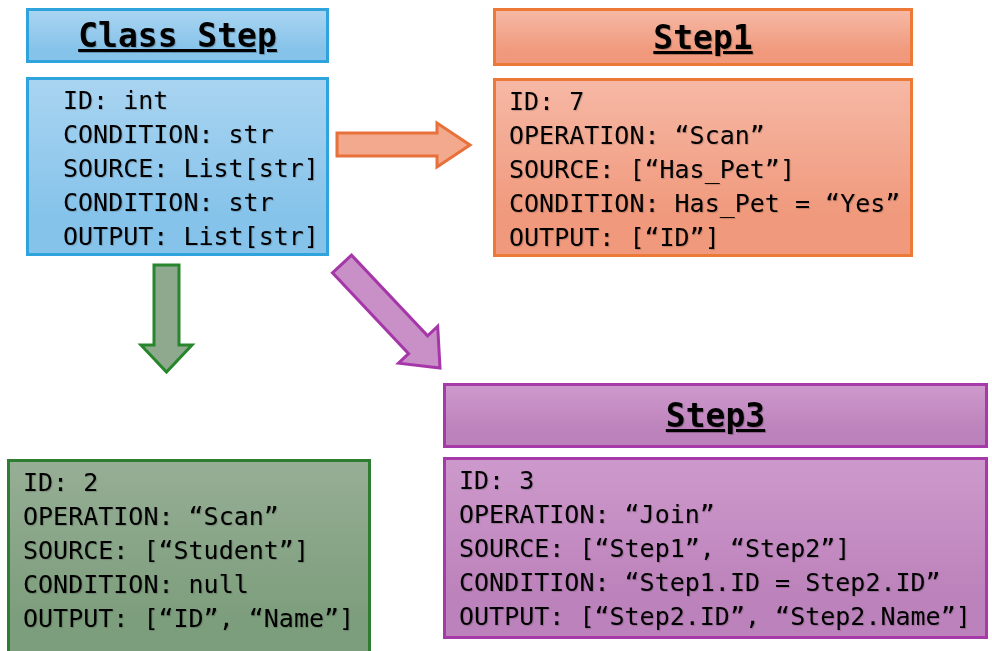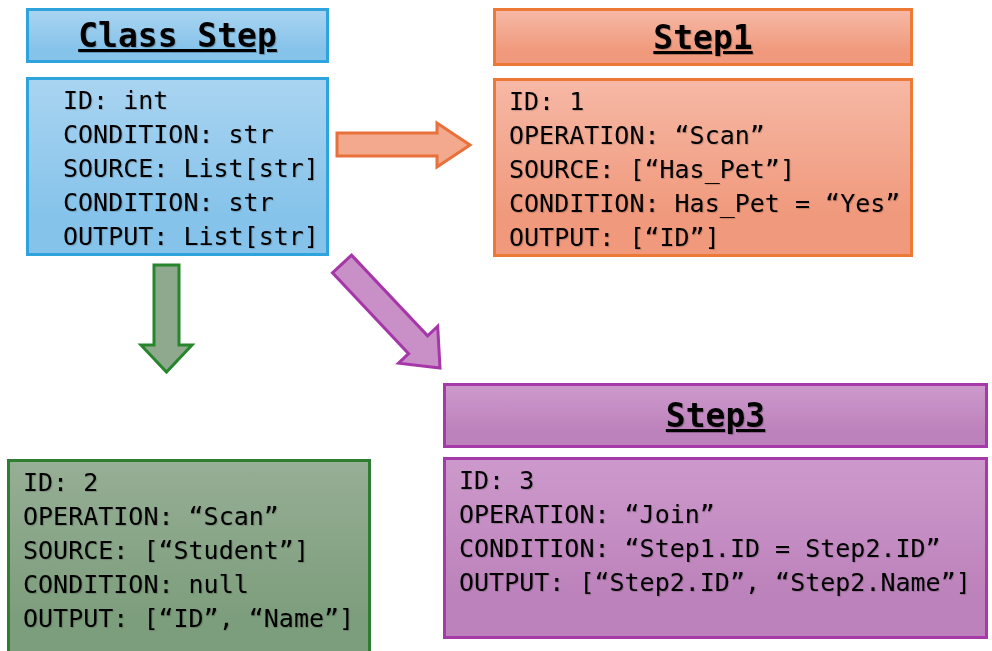--- a/index.html
+++ b/index.html
@@ -59,41 +59,42 @@
     <div class="attr-line">CONDITION: str</div>
     <div class="attr-line">SOURCE: List[str]</div>
     <div class="attr-line">CONDITION: str</div>
     <div class="attr-line">OUTPUT: List[str]</div>
   </div>
 
   <div class="node-box title-box" style="left: 493px; top: 8px; width: 420px; height: 58px; --fill-top: #f6b8a5; --fill-bottom: #f0997c; --border: #ec7a36;">
     <span class="title-text">Step1</span>
   </div>
   <div class="node-box attr-box" style="left: 493px; top: 78px; width: 420px; height: 179px; --fill-top: #f6b8a5; --fill-bottom: #f0997c; --border: #ec7a36;">
-    <div class="attr-line">ID: 1</div>
+    <div class="attr-line">ID: 7</div>
     <div class="attr-line">OPERATION: “Scan”</div>
     <div class="attr-line">SOURCE: [“Has_Pet”]</div>
     <div class="attr-line">CONDITION: Has_Pet = “Yes”</div>
     <div class="attr-line">OUTPUT: [“ID”]</div>
   </div>
 
   <div class="node-box attr-box" style="left: 7px; top: 459px; width: 364px; height: 205px; --fill-top: #96ae95; --fill-bottom: #7d9e7c; --border: #2e7d32;">
     <div class="attr-line">ID: 2</div>
     <div class="attr-line">OPERATION: “Scan”</div>
     <div class="attr-line">SOURCE: [“Student”]</div>
     <div class="attr-line">CONDITION: null</div>
     <div class="attr-line">OUTPUT: [“ID”, “Name”]</div>
   </div>
 
   <div class="node-box title-box" style="left: 443px; top: 383px; width: 545px; height: 65px; --fill-top: #cd99cc; --fill-bottom: #bc82bb; --border: #a63aa8;">
     <span class="title-text">Step3</span>
   </div>
   <div class="node-box attr-box" style="left: 443px; top: 457px; width: 545px; height: 182px; --fill-top: #cd99cc; --fill-bottom: #bc82bb; --border: #a63aa8;">
     <div class="attr-line">ID: 3</div>
     <div class="attr-line">OPERATION: “Join”</div>
+    <div class="attr-line">SOURCE: [“Step1”, “Step2”]</div>
     <div class="attr-line">CONDITION: “Step1.ID = Step2.ID”</div>
     <div class="attr-line">OUTPUT: [“Step2.ID”, “Step2.Name”]</div>
   </div>
 
   <svg id="arrows-layer" width="992" height="651" viewBox="0 0 992 651">
 
     <polygon points="337,133 437,133 437,123 470,145 437,167 437,156 337,156" stroke-width="3" stroke-linejoin="miter" fill="#f2a98d" stroke="#e8703a"></polygon>
 
     <polygon points="154,265 179,265 179,345 192,345 166.5,372 141,345 154,345" stroke-width="3" stroke-linejoin="miter" fill="#8fa98e" stroke="#27862c"></polygon>
 

